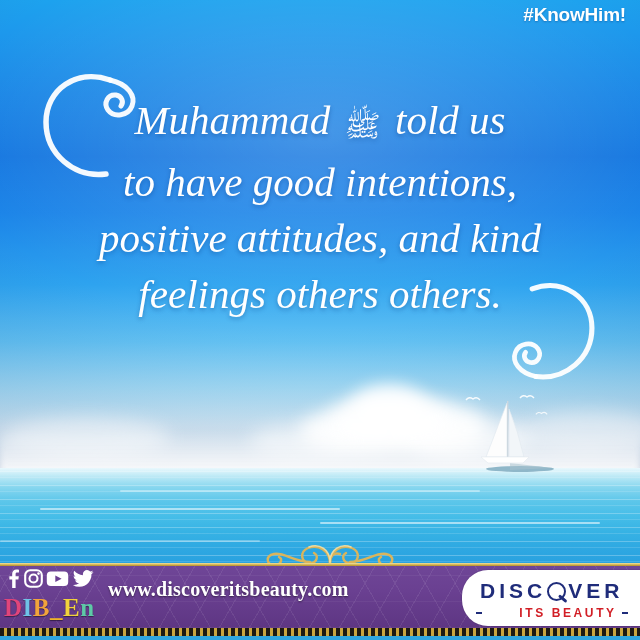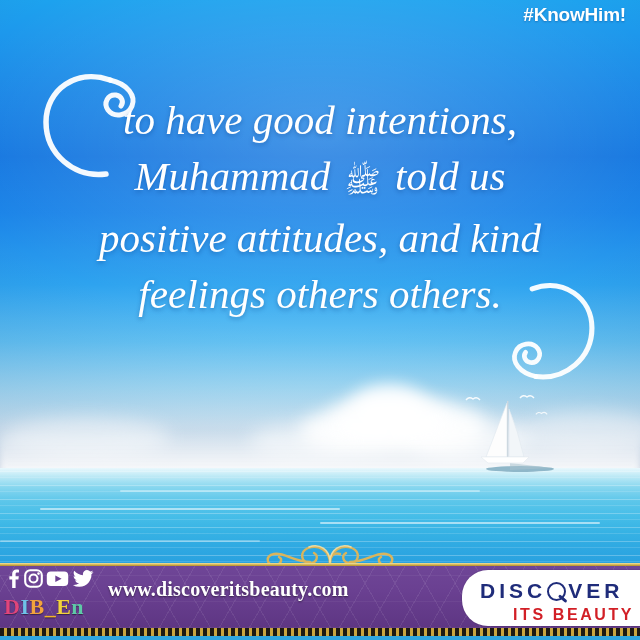--- a/index.html
+++ b/index.html
@@ -136,21 +136,21 @@
     text-shadow:0 1px 2px rgba(0,0,0,.5);
   }
 
   
   .social{position:absolute;left:6px;top:569px;display:flex;gap:3px;align-items:center;}
   .social .ico{display:block;}
 
   .dib{
     position:absolute;left:4px;top:594px;
     font-family:"Liberation Serif","DejaVu Serif",serif;
-    font-weight:bold;font-size:22px;letter-spacing:.5px;
+    font-weight:bold;font-size:25px;letter-spacing:.5px;
     white-space:nowrap;
   }
   .dib span{text-shadow:0 1px 1px rgba(0,0,0,.45);}
   .dib .u{color:#f0b429;}
 
   
   .logo-panel{
     position:absolute;left:462px;top:570px;width:178px;height:56px;
     background:#ffffff;border-radius:26px 0 0 26px;
     box-shadow:0 0 0 1px rgba(0,0,0,.06);
@@ -171,21 +171,21 @@
     position:absolute;left:13px;top:14px;width:10px;height:2.6px;
     background:#1f2c7a;transform:rotate(40deg);transform-origin:left center;
     border-radius:2px;
   }
   .logo-sub{
     position:absolute;left:14px;top:36px;width:152px;
     display:flex;align-items:center;gap:5px;
   }
   .logo-sub .ln{flex:1;height:2px;background:#1f2c7a;}
   .logo-sub .txt{
-    color:#d21f26;font-size:16px;font-weight:bold;letter-spacing:2.6px;
+    color:#d21f26;font-size:12px;font-weight:bold;letter-spacing:2.6px;
     font-family:"Liberation Sans",sans-serif;white-space:nowrap;margin-left:32px;
   }
 </style>
 </head>
 <body>
 
 <div id="card">
 
   <div class="sky"></div>
   <div class="sky-vig"></div>
@@ -237,24 +237,24 @@
   </div>
 
   <div class="spiral" style="left:496px;top:272px;">
     <svg width="106" height="112" viewBox="0 0 112 120">
       <path d="M38 18 C72 6 102 28 102 60 C102 92 74 116 42 112" stroke="#ffffff" stroke-width="5.5" fill="none" stroke-linecap="round" opacity=".95"></path>
       <path d="M42 112 C24 108 16 96 20 86 C24 76 38 74 44 82 C49 89 44 98 36 97 C30 96 28 90 31 86" stroke="#ffffff" stroke-width="5" fill="none" stroke-linecap="round" opacity=".95"></path>
     </svg>
   </div>
 
   <div class="quote">
-    <span class="ln">to have good intentions,</span>
     <span class="ln">
       <span>Muhammad </span><span class="saw">ﷺ</span><span> told us</span>
     </span>
+    <span class="ln">to have good intentions,</span>
     <span class="ln">positive attitudes, and kind</span>
     <span class="ln">feelings others others.</span>
   </div>
 
   <div class="ornament">
     <svg width="300" height="34" viewBox="0 0 300 34">
       <g stroke="#d9b45c" stroke-width="2.4" fill="none" stroke-linecap="round">
         <path d="M150 26 C150 12 162 6 172 10 C181 14 179 25 170 25 C163 25 161 18 166 15"></path>
         <path d="M150 26 C150 12 138 6 128 10 C119 14 121 25 130 25 C137 25 139 18 134 15"></path>
         <path d="M170 24 C186 24 196 14 206 16 C215 18 214 27 205 27 C199 27 197 21 201 19"></path>

